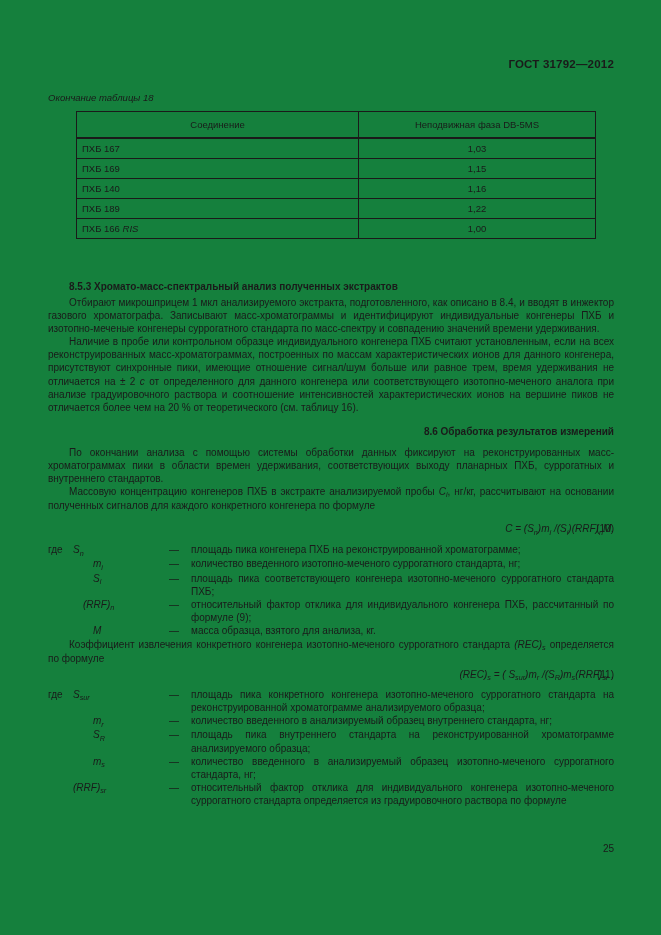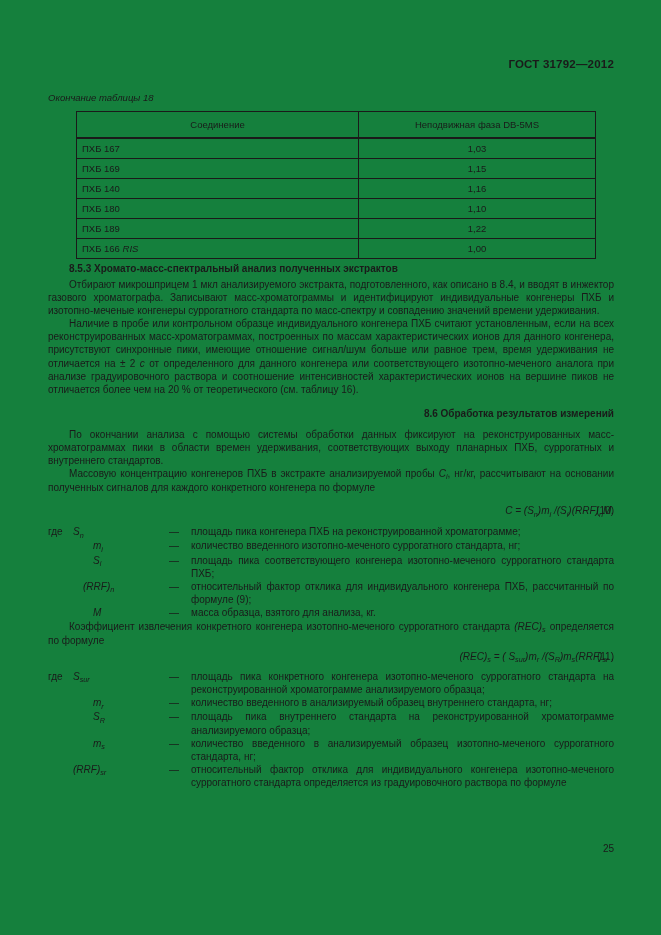--- a/index.html
+++ b/index.html
@@ -163,35 +163,31 @@
       </tr>
       <tr>
         <td class="cell-name"><span>ПХБ 169</span><span class="ital"></span></td>
         <td class="cell-val">1,15</td>
       </tr>
       <tr>
         <td class="cell-name"><span>ПХБ 140</span><span class="ital"></span></td>
         <td class="cell-val">1,16</td>
       </tr>
       <tr>
-        <td class="cell-name"><span>ПХБ 180</span><span class="ital"></span></td>
-        <td class="cell-val">1,10</td>
-      </tr>
-      <tr>
         <td class="cell-name"><span>ПХБ 189</span><span class="ital"></span></td>
         <td class="cell-val">1,22</td>
       </tr>
       <tr>
         <td class="cell-name"><span>ПХБ 166 </span><span class="ital">RIS</span></td>
         <td class="cell-val">1,00</td>
       </tr>
     </tbody>
   </table>
 
-  <div class="sheet" style="top:263px;">
+  <div class="sheet" style="top:281px;">
 
     <div class="h-sec">8.5.3 Хромато-масс-спектральный анализ полученных экстрактов</div>
 
     <p class="body" style="margin-top:4px;">Отбирают микрошприцем 1 мкл анализируемого экстракта, подготовленного, как описано в 8.4, и вводят в инжектор газового хроматографа. Записывают масс-хроматограммы и идентифицируют индивидуальные конгенеры ПХБ и изотопно-меченые конгенеры суррогатного стандарта по масс-спектру и совпадению значений времени удерживания.</p>
 
     <p class="body"><span>Наличие в пробе или контрольном образце индивидуального конгенера ПХБ считают установленным, если на всех реконструированных масс-хроматограммах, построенных по массам характеристических ионов для данного конгенера, присутствуют синхронные пики, имеющие отношение сигнал/шум больше или равное трем, время удерживания не отличается на ± 2 </span><span class="ital">с</span><span> от определенного для данного конгенера или соответствующего изотопно-меченого аналога при анализе градуировочного раствора и соотношение интенсивностей характеристических ионов на вершине пиков не отличается более чем на 20 % от теоретического (см. таблицу 16).</span></p>
 
     <div class="h-sec" style="margin-top:12px;text-align:right;">8.6 Обработка результатов измерений</div>
 
     <p class="body" style="margin-top:9px;">По окончании анализа с помощью системы обработки данных фиксируют на реконструированных масс-хроматограммах пики в области времен удерживания, соответствующих выходу планарных ПХБ, суррогатных и внутреннего стандартов.</p>

